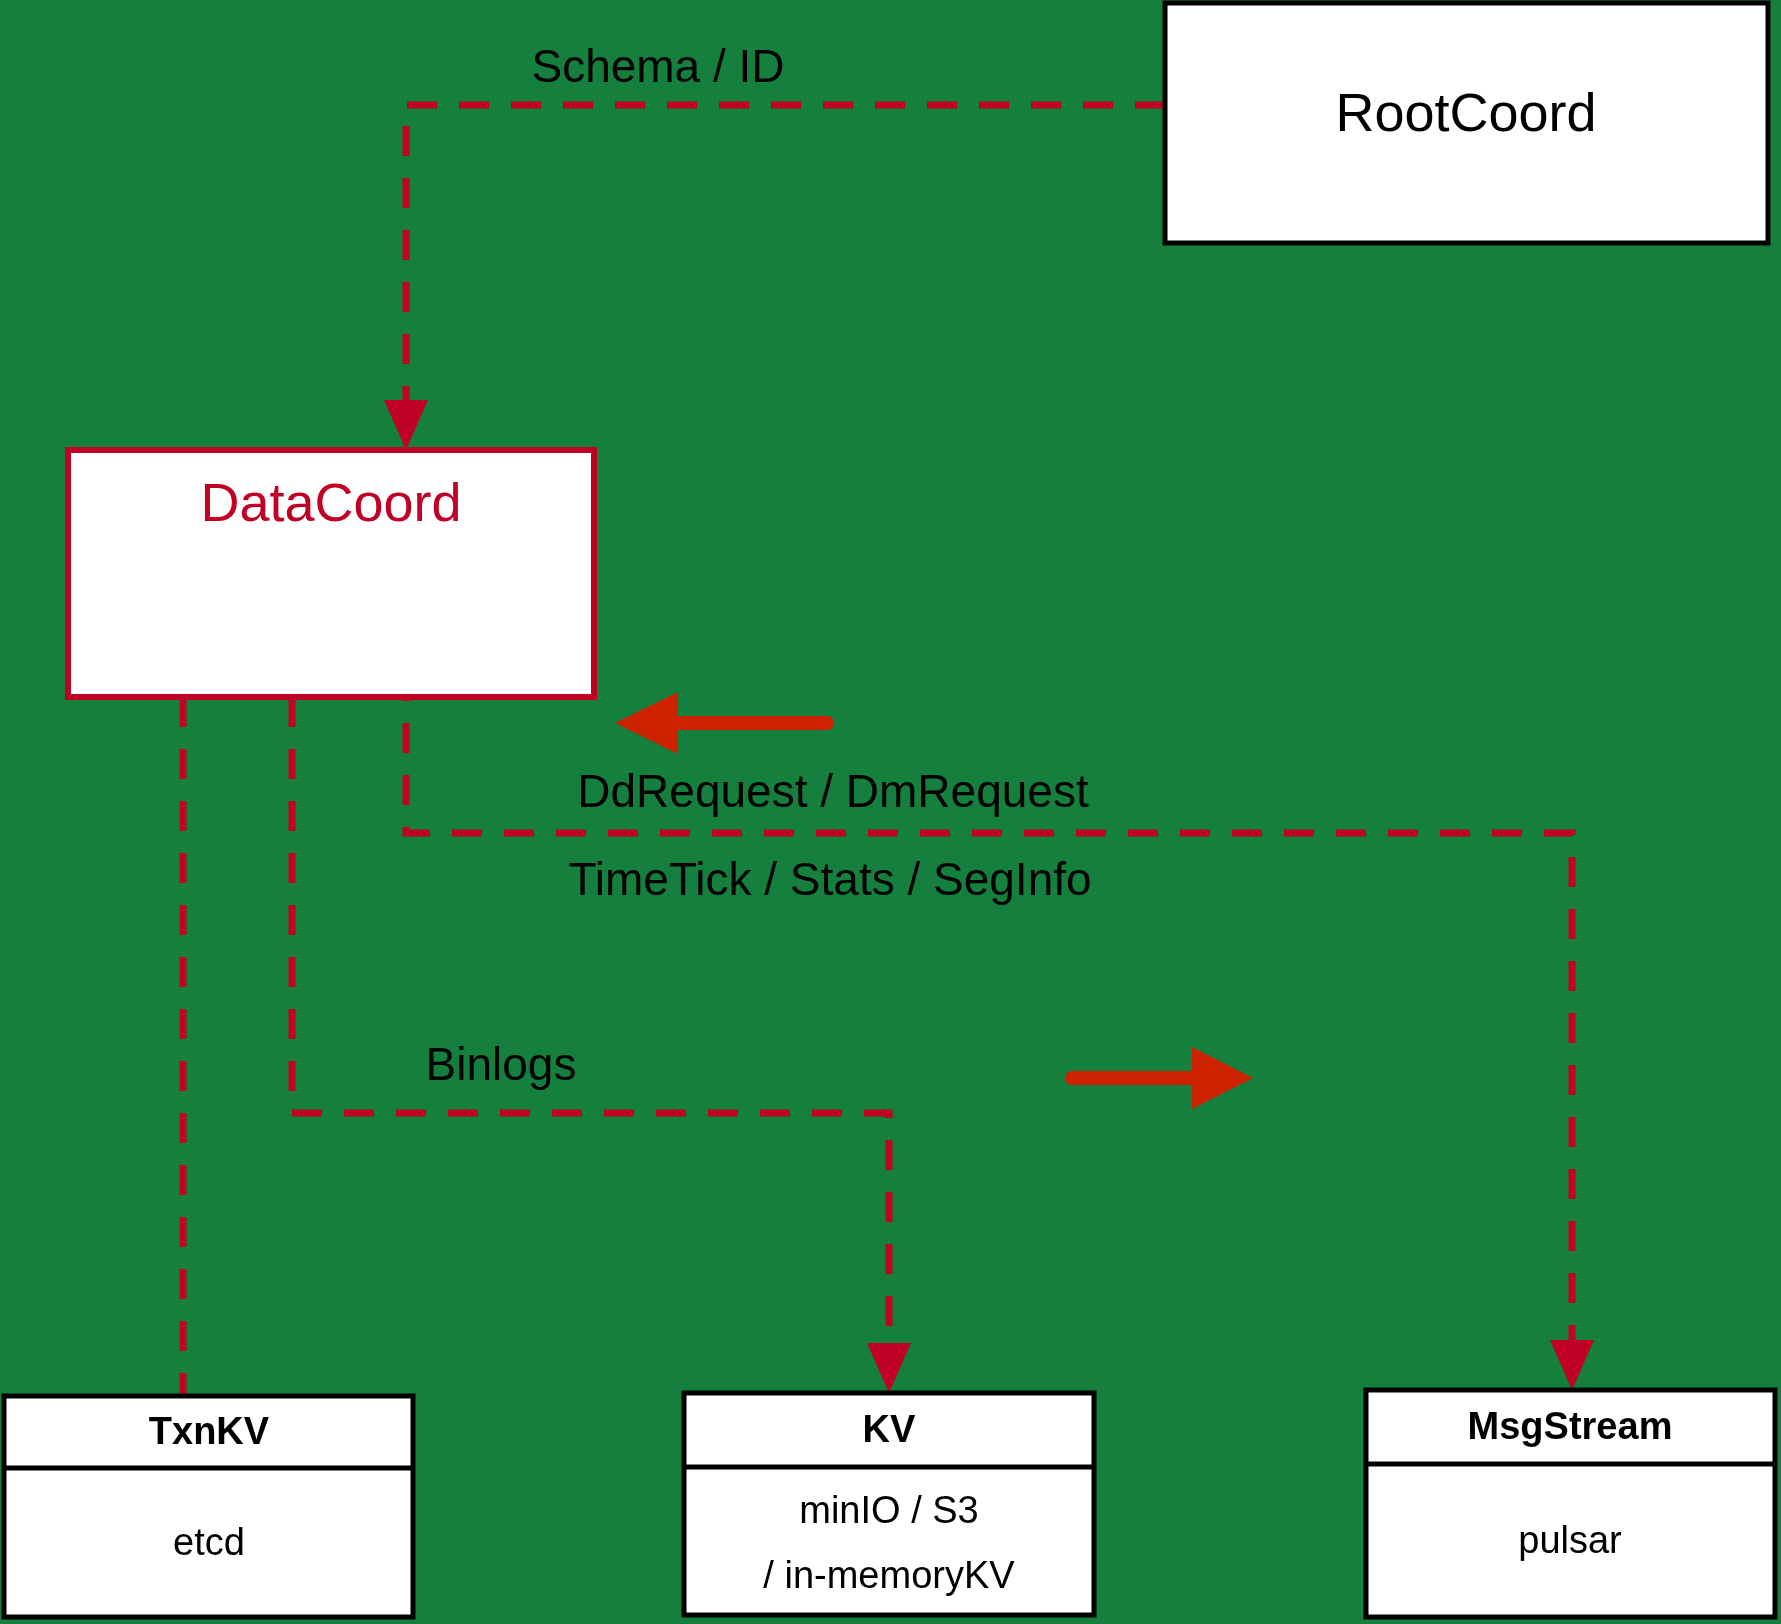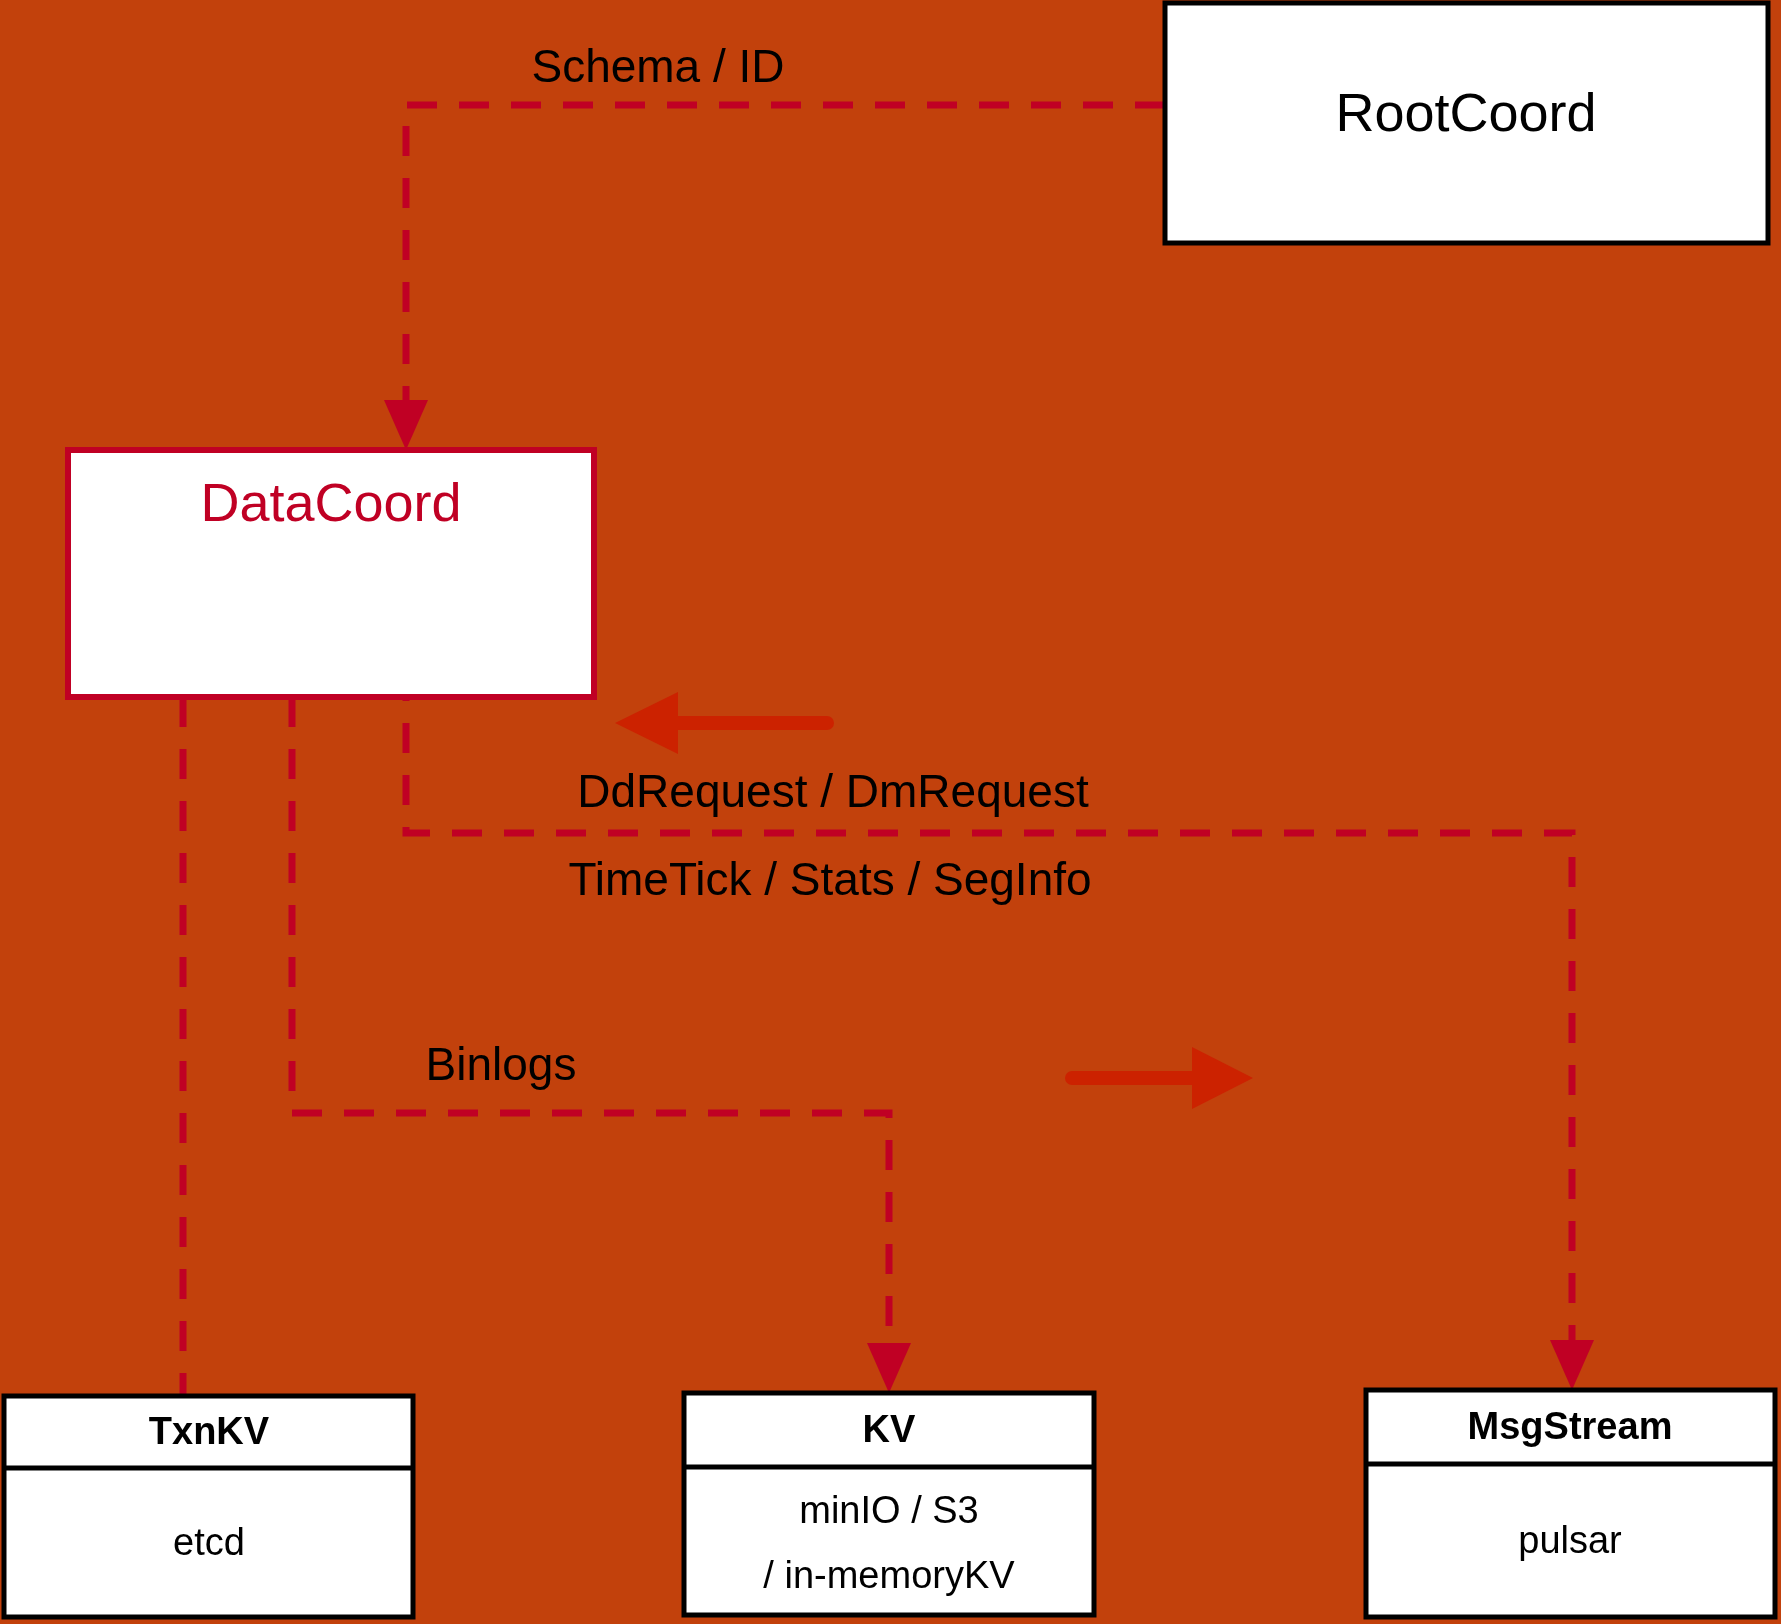--- a/index.html
+++ b/index.html
@@ -4,21 +4,21 @@
 <style>
   html, body {
     margin: 0;
     padding: 0;
     background: #ffffff;
   }
   #canvas {
     position: relative;
     width: 1781px;
     height: 1624px;
-    background: #c2410c;
+    background: #15803d;
     font-family: "Liberation Sans", sans-serif;
     overflow: hidden;
   }
   svg#diagram {
     position: absolute;
     left: 0;
     top: 0;
     width: 1781px;
     height: 1624px;
   }

